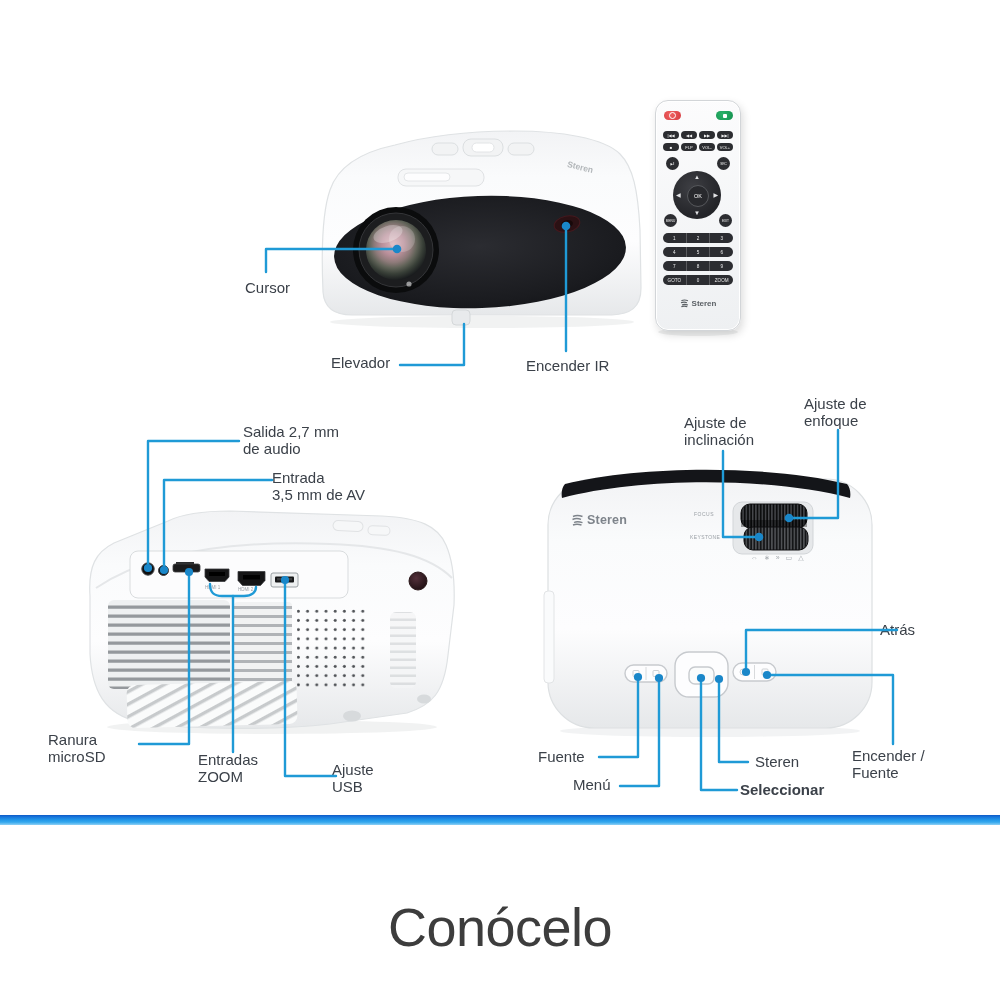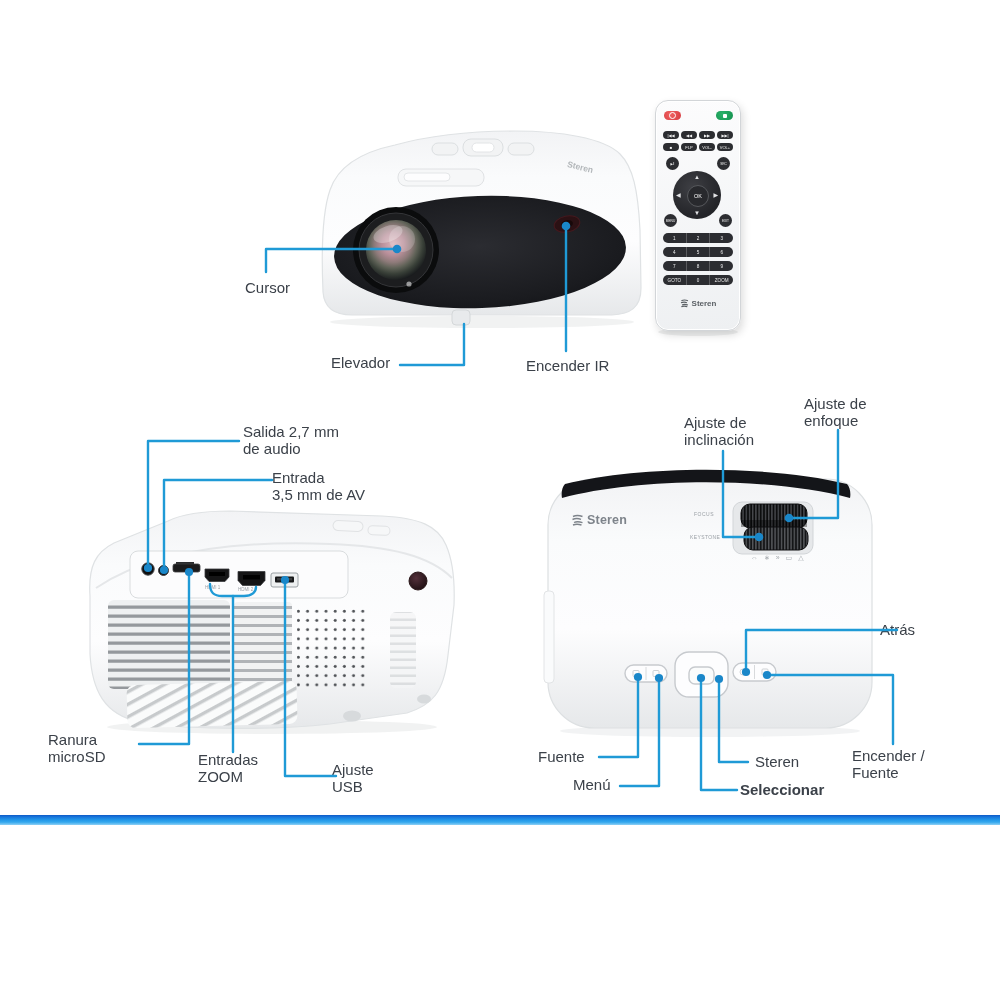--- a/index.html
+++ b/index.html
@@ -386,14 +386,15 @@
       <circle cx="746" cy="672" r="4.1"></circle>
       <circle cx="638" cy="677" r="4.1"></circle>
       <circle cx="659" cy="678" r="4.1"></circle>
       <circle cx="719" cy="679" r="4.1"></circle>
       <circle cx="701" cy="678" r="4.1"></circle>
       <circle cx="767" cy="675" r="4.1"></circle>
     </g>
   </svg>
 
   <div class="bluebar"></div>
+  <div class="title">Conócelo</div>
 
 </div>
 
 </body></html>

